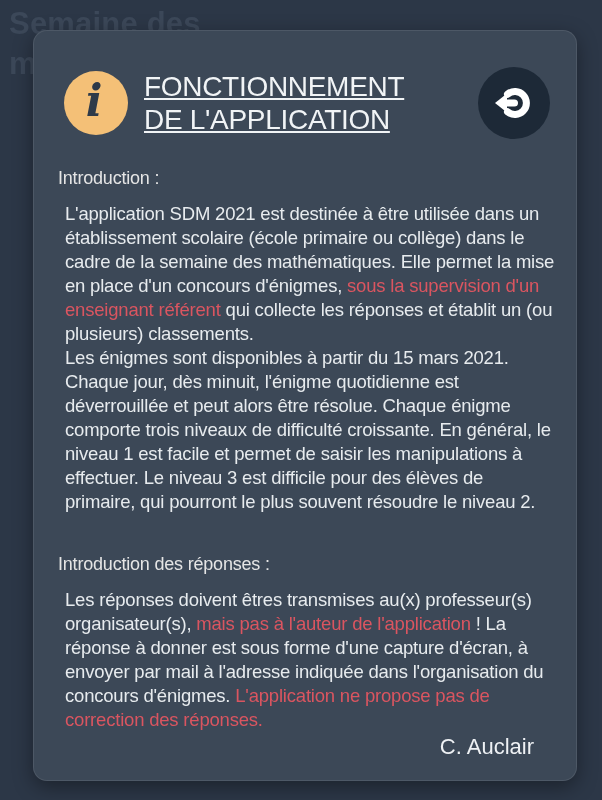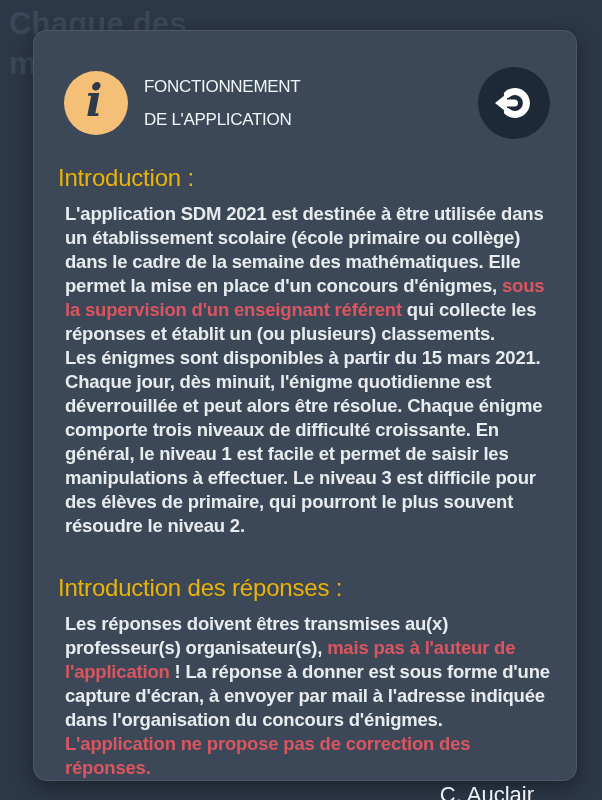--- a/index.html
+++ b/index.html
@@ -41,62 +41,62 @@
   .info-badge .glyph{
     font-family:"DejaVu Serif","Liberation Serif",serif;
     font-style:italic;font-weight:700;
     font-size:44px;line-height:1;
     color:#2e3a49;
     transform:translate(-2px,-2px);
   }
   .title{
     margin-left:16px;
     color:#f1f4f6;
-    font-size:17px;line-height:33px;
+    font-size:28px;line-height:33px;
     letter-spacing:-0.3px;
     flex:1 1 auto;
+    text-decoration:underline;
   }
   .back-btn{
     width:72px;height:72px;border-radius:50%;
     background:#1d2937;
     border:none;padding:0;
     display:flex;align-items:center;justify-content:center;
     cursor:pointer;
     flex:0 0 auto;
   }
   .sections{padding:0 36px 0 24px;}
   .section-heading{
-    color:#eab308;
-    font-size:24px;line-height:30px;
+    color:#e5e5e5;
+    font-size:18px;line-height:30px;
     letter-spacing:-0.2px;
     margin:35px 0 9px 0;
     font-weight:400;
   }
   .section-heading.first{margin-top:24px;}
   .para{
     margin:0 0 0 7px;
     width:490px;
     color:#e7ebee;
     font-size:18.5px;line-height:24px;
     letter-spacing:-0.2px;
-    font-weight:bold;
   }
   .para .hl{color:#da5560;}
   .signature{
     margin:2px 6px 0 0;
     color:#eef1f4;
     font-size:22px;
     text-align:right;
   }
 </style>
 </head>
 <body>
 
 <div class="bg-page">
-  <div>Chaque des</div>
+  <div>Semaine des</div>
   <div>mathématiques</div>
 </div>
 
 <div class="card">
 
   <div class="card-header">
     <div class="info-badge">
       <span class="glyph">i</span>
     </div>
     <div class="title">

